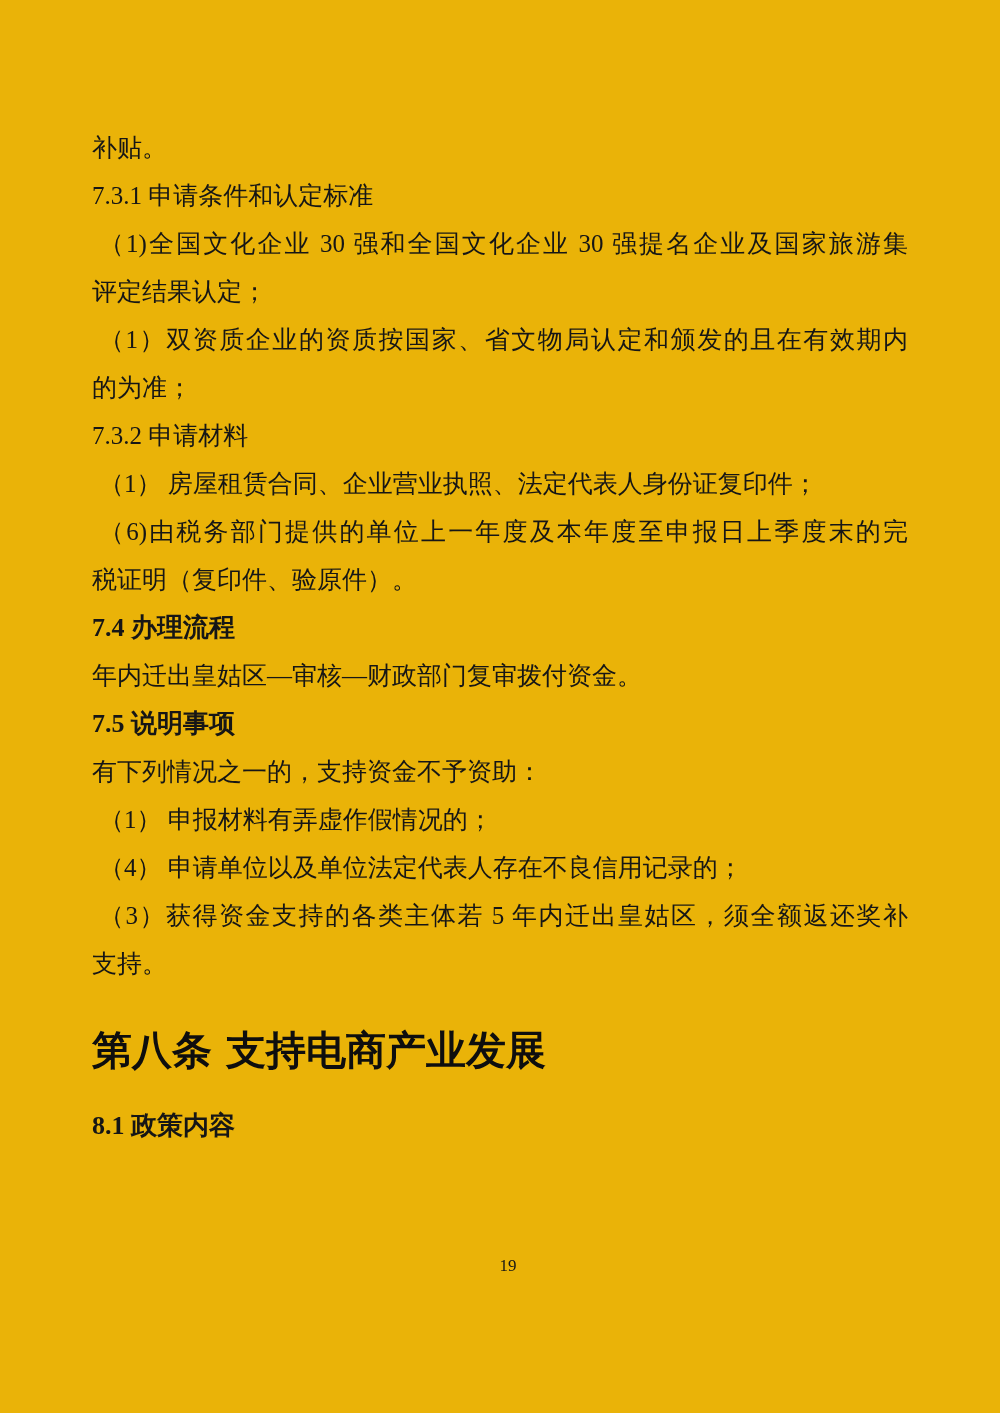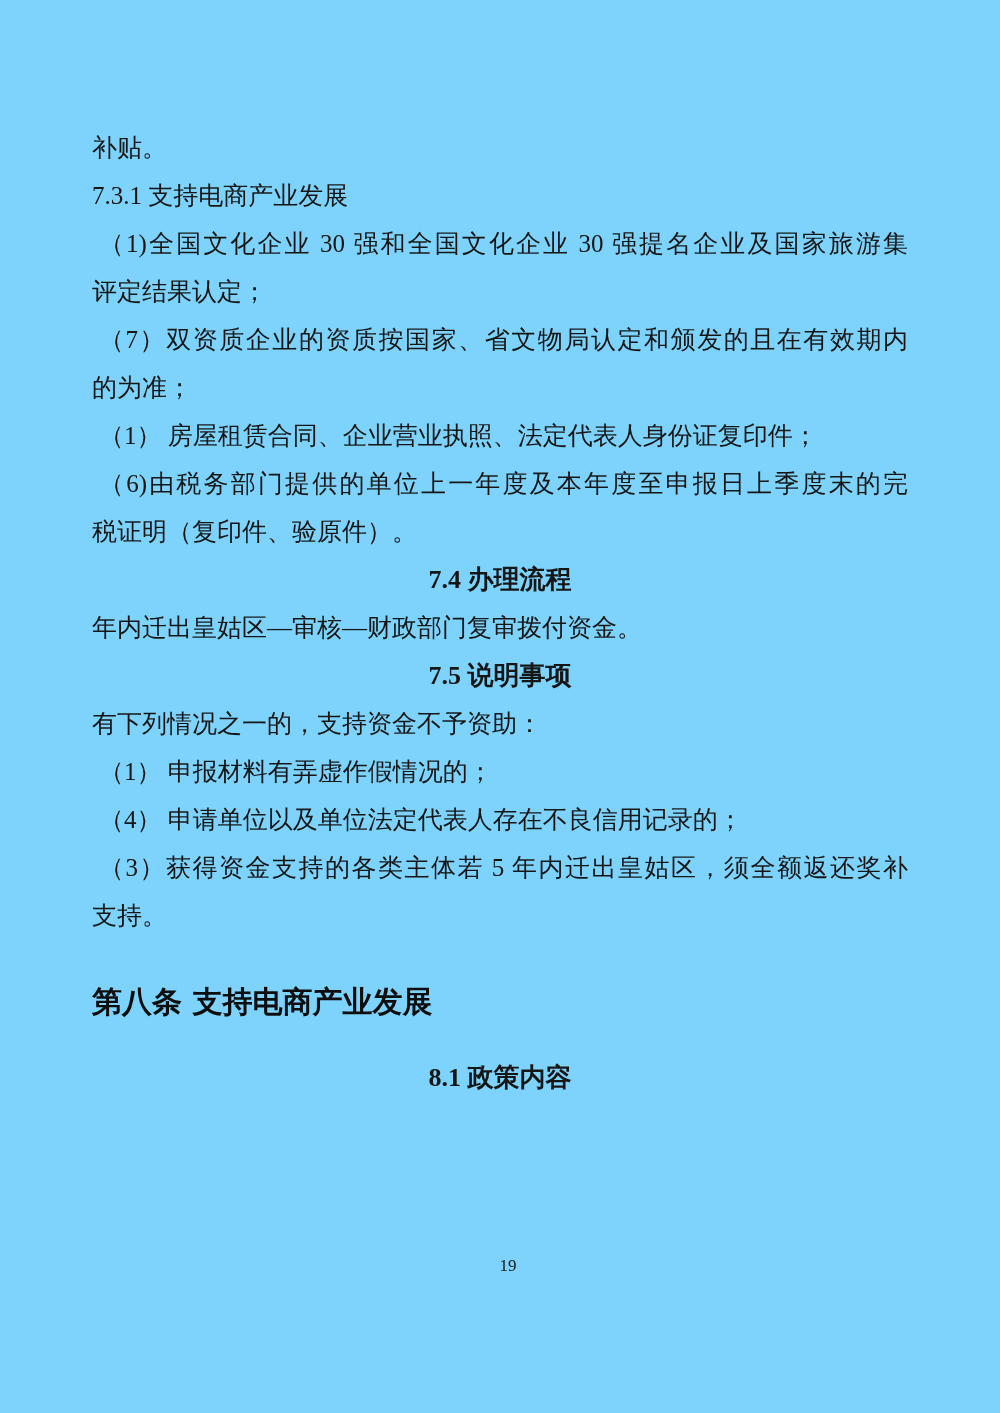--- a/index.html
+++ b/index.html
@@ -4,21 +4,21 @@
 <style>
   html, body {
     margin: 0;
     padding: 0;
     background: #ffffff;
   }
   .page {
     position: relative;
     width: 1000px;
     height: 1413px;
-    background: #7dd3fc;
+    background: #eab308;
     overflow: hidden;
   }
   .content {
     position: absolute;
     left: 92px;
     right: 92px;
     top: 124px;
   }
   .line {
     font-family: "Liberation Serif", "DejaVu Serif", serif;
@@ -34,27 +34,26 @@
   }
   
   .indent {
     padding-left: 7px;
     font-family: Liberation Serif, serif;
   }
   
   .h2 {
     font-weight: 700;
     font-size: 26px;
-    text-align: center;
   }
   
   .h1 {
     font-family: "DejaVu Sans", "Liberation Sans", sans-serif;
     font-weight: 700;
-    font-size: 30px;
+    font-size: 40px;
     line-height: 48px;
     margin-top: 38px;
     color: #0e0e0e;
   }
   .h2-gap {
     margin-top: 28px;
   }
   .page-num {
     position: absolute;
     top: 1252px;
@@ -66,25 +65,26 @@
     line-height: 28px;
     color: #161616;
   }
 </style>
 </head>
 <body>
 
 <div class="page">
   <div class="content">
     <div class="line">补贴。</div>
-    <div class="line">7.3.1 支持电商产业发展</div>
+    <div class="line">7.3.1 申请条件和认定标准</div>
     <div class="line just indent">（1)全国文化企业 30 强和全国文化企业 30 强提名企业及国家旅游集</div>
     <div class="line">评定结果认定；</div>
-    <div class="line just indent">（7）双资质企业的资质按国家、省文物局认定和颁发的且在有效期内</div>
+    <div class="line just indent">（1）双资质企业的资质按国家、省文物局认定和颁发的且在有效期内</div>
     <div class="line">的为准；</div>
+    <div class="line">7.3.2 申请材料</div>
     <div class="line indent">（1） 房屋租赁合同、企业营业执照、法定代表人身份证复印件；</div>
     <div class="line just indent">（6)由税务部门提供的单位上一年度及本年度至申报日上季度末的完</div>
     <div class="line">税证明（复印件、验原件）。</div>
     <div class="line h2">7.4 办理流程</div>
     <div class="line">年内迁出皇姑区—审核—财政部门复审拨付资金。</div>
     <div class="line h2">7.5 说明事项</div>
     <div class="line">有下列情况之一的，支持资金不予资助：</div>
     <div class="line indent">（1） 申报材料有弄虚作假情况的；</div>
     <div class="line indent">（4） 申请单位以及单位法定代表人存在不良信用记录的；</div>
     <div class="line just indent">（3）获得资金支持的各类主体若 5 年内迁出皇姑区，须全额返还奖补</div>

